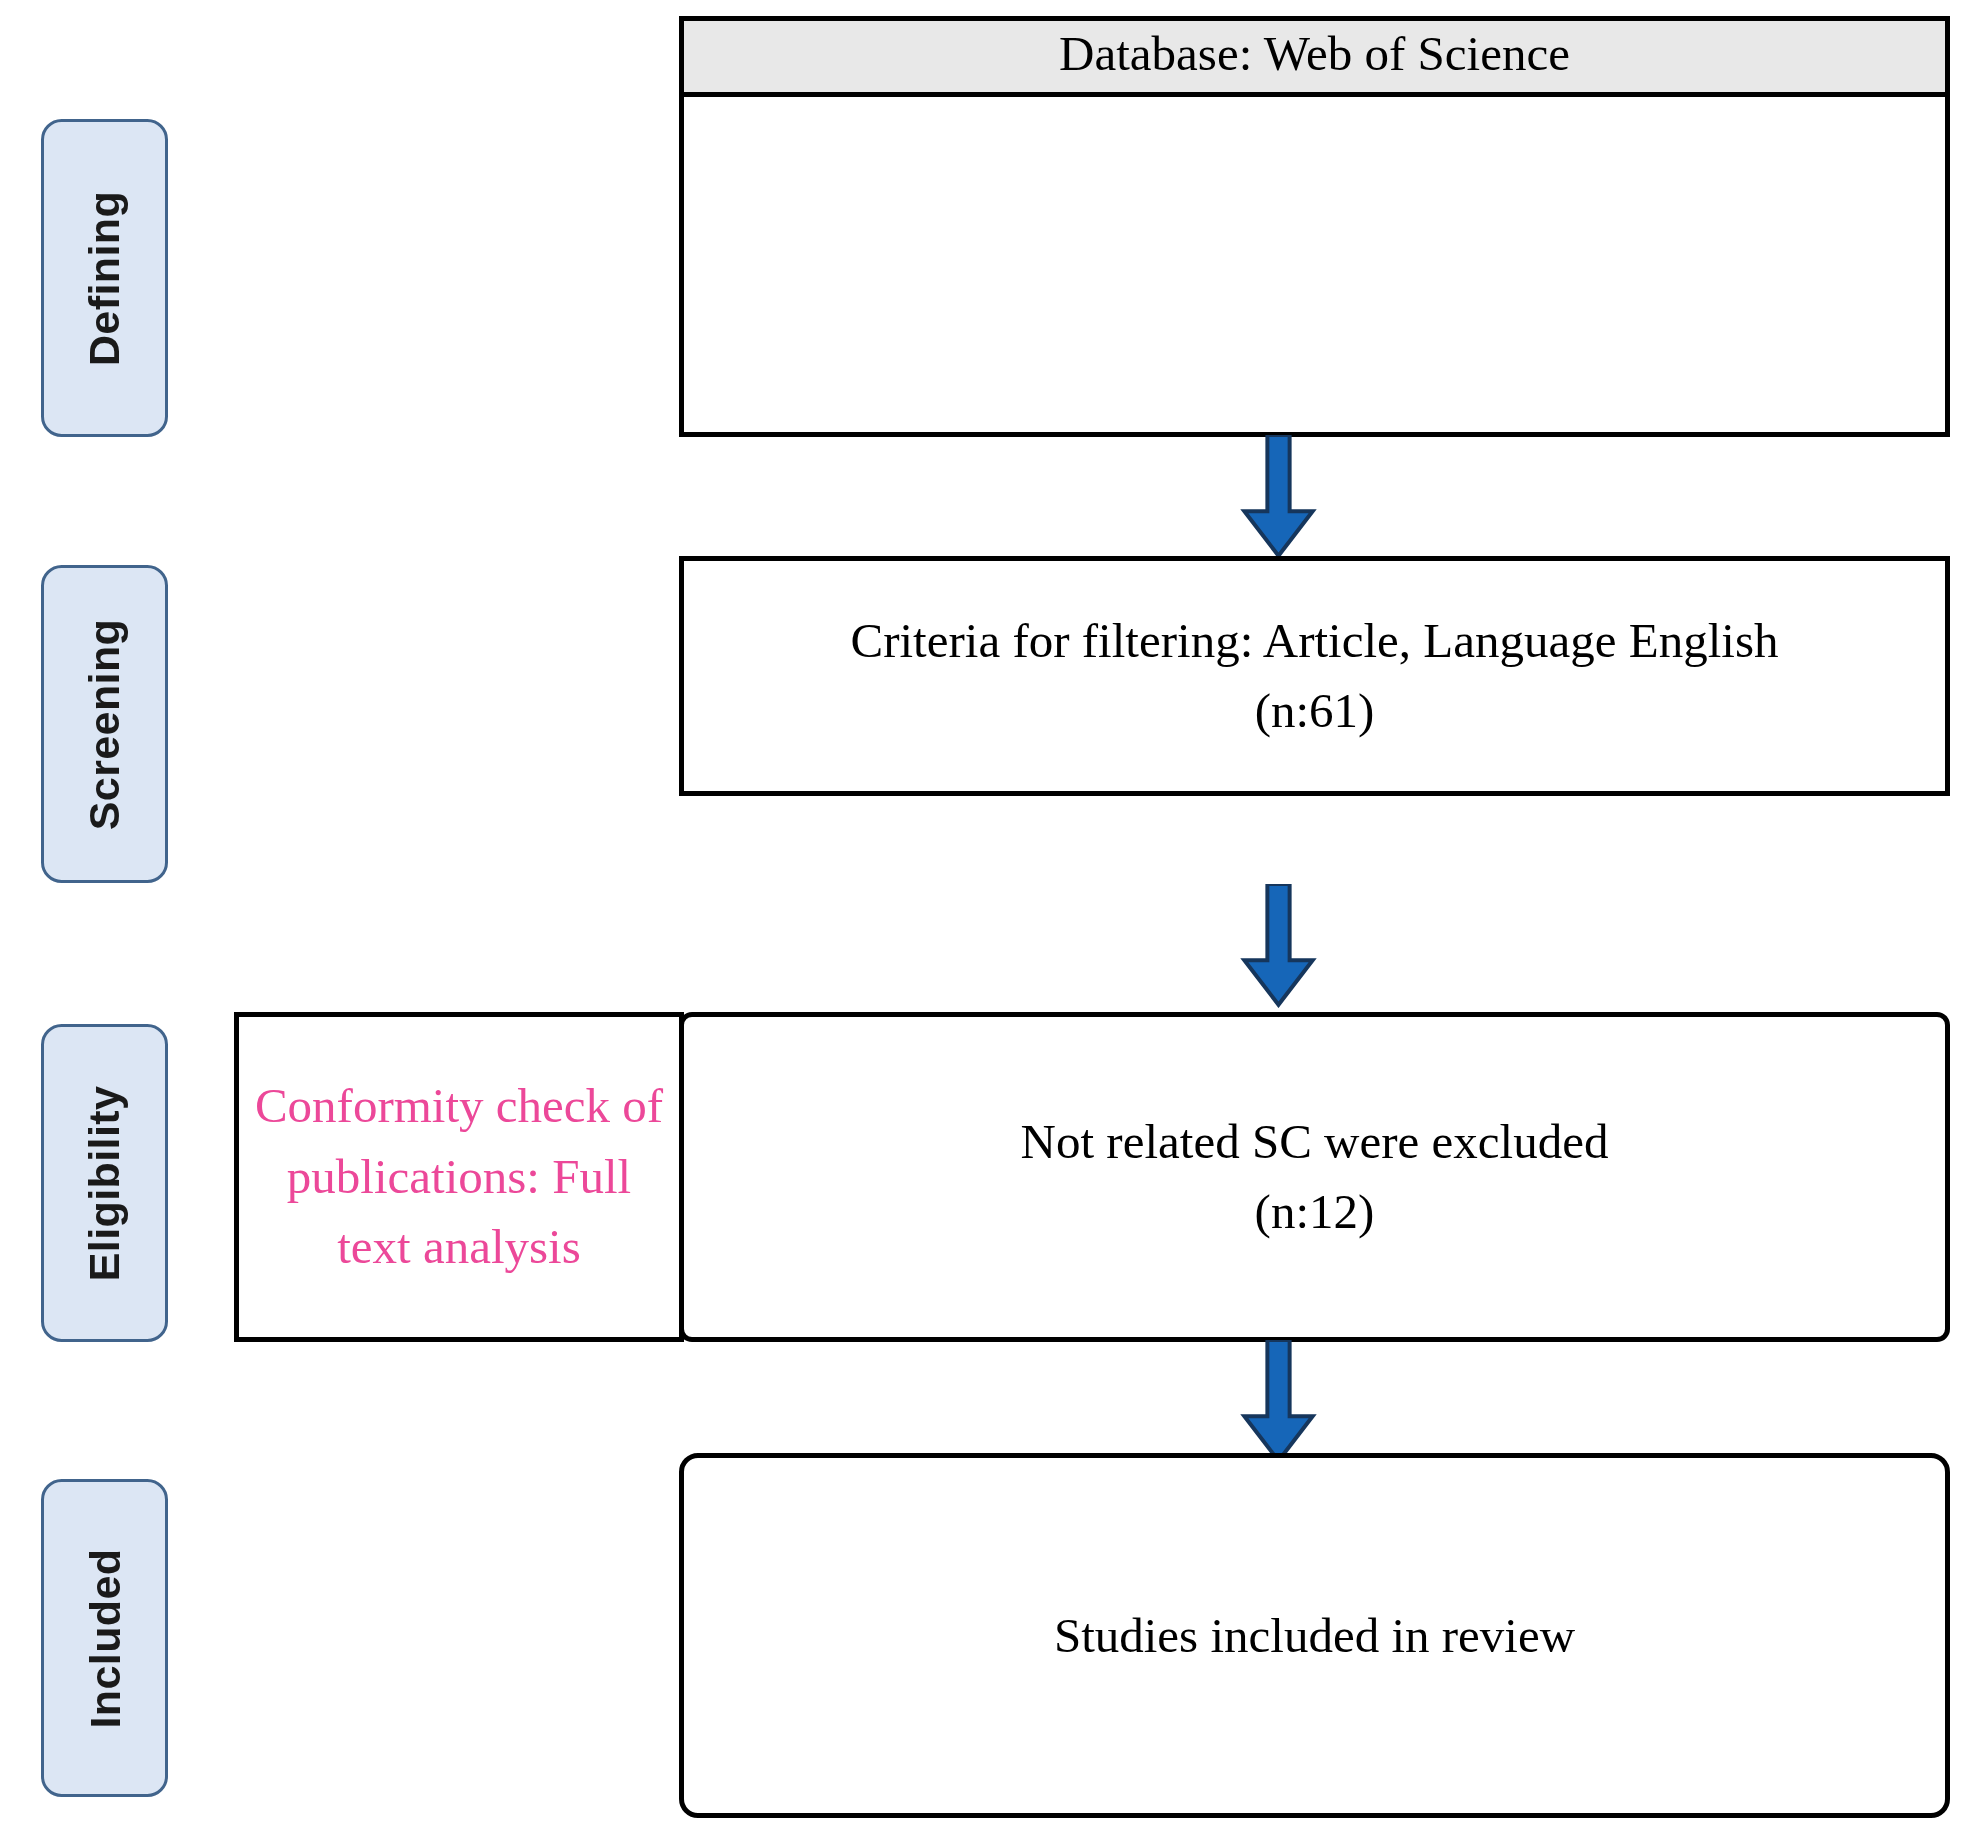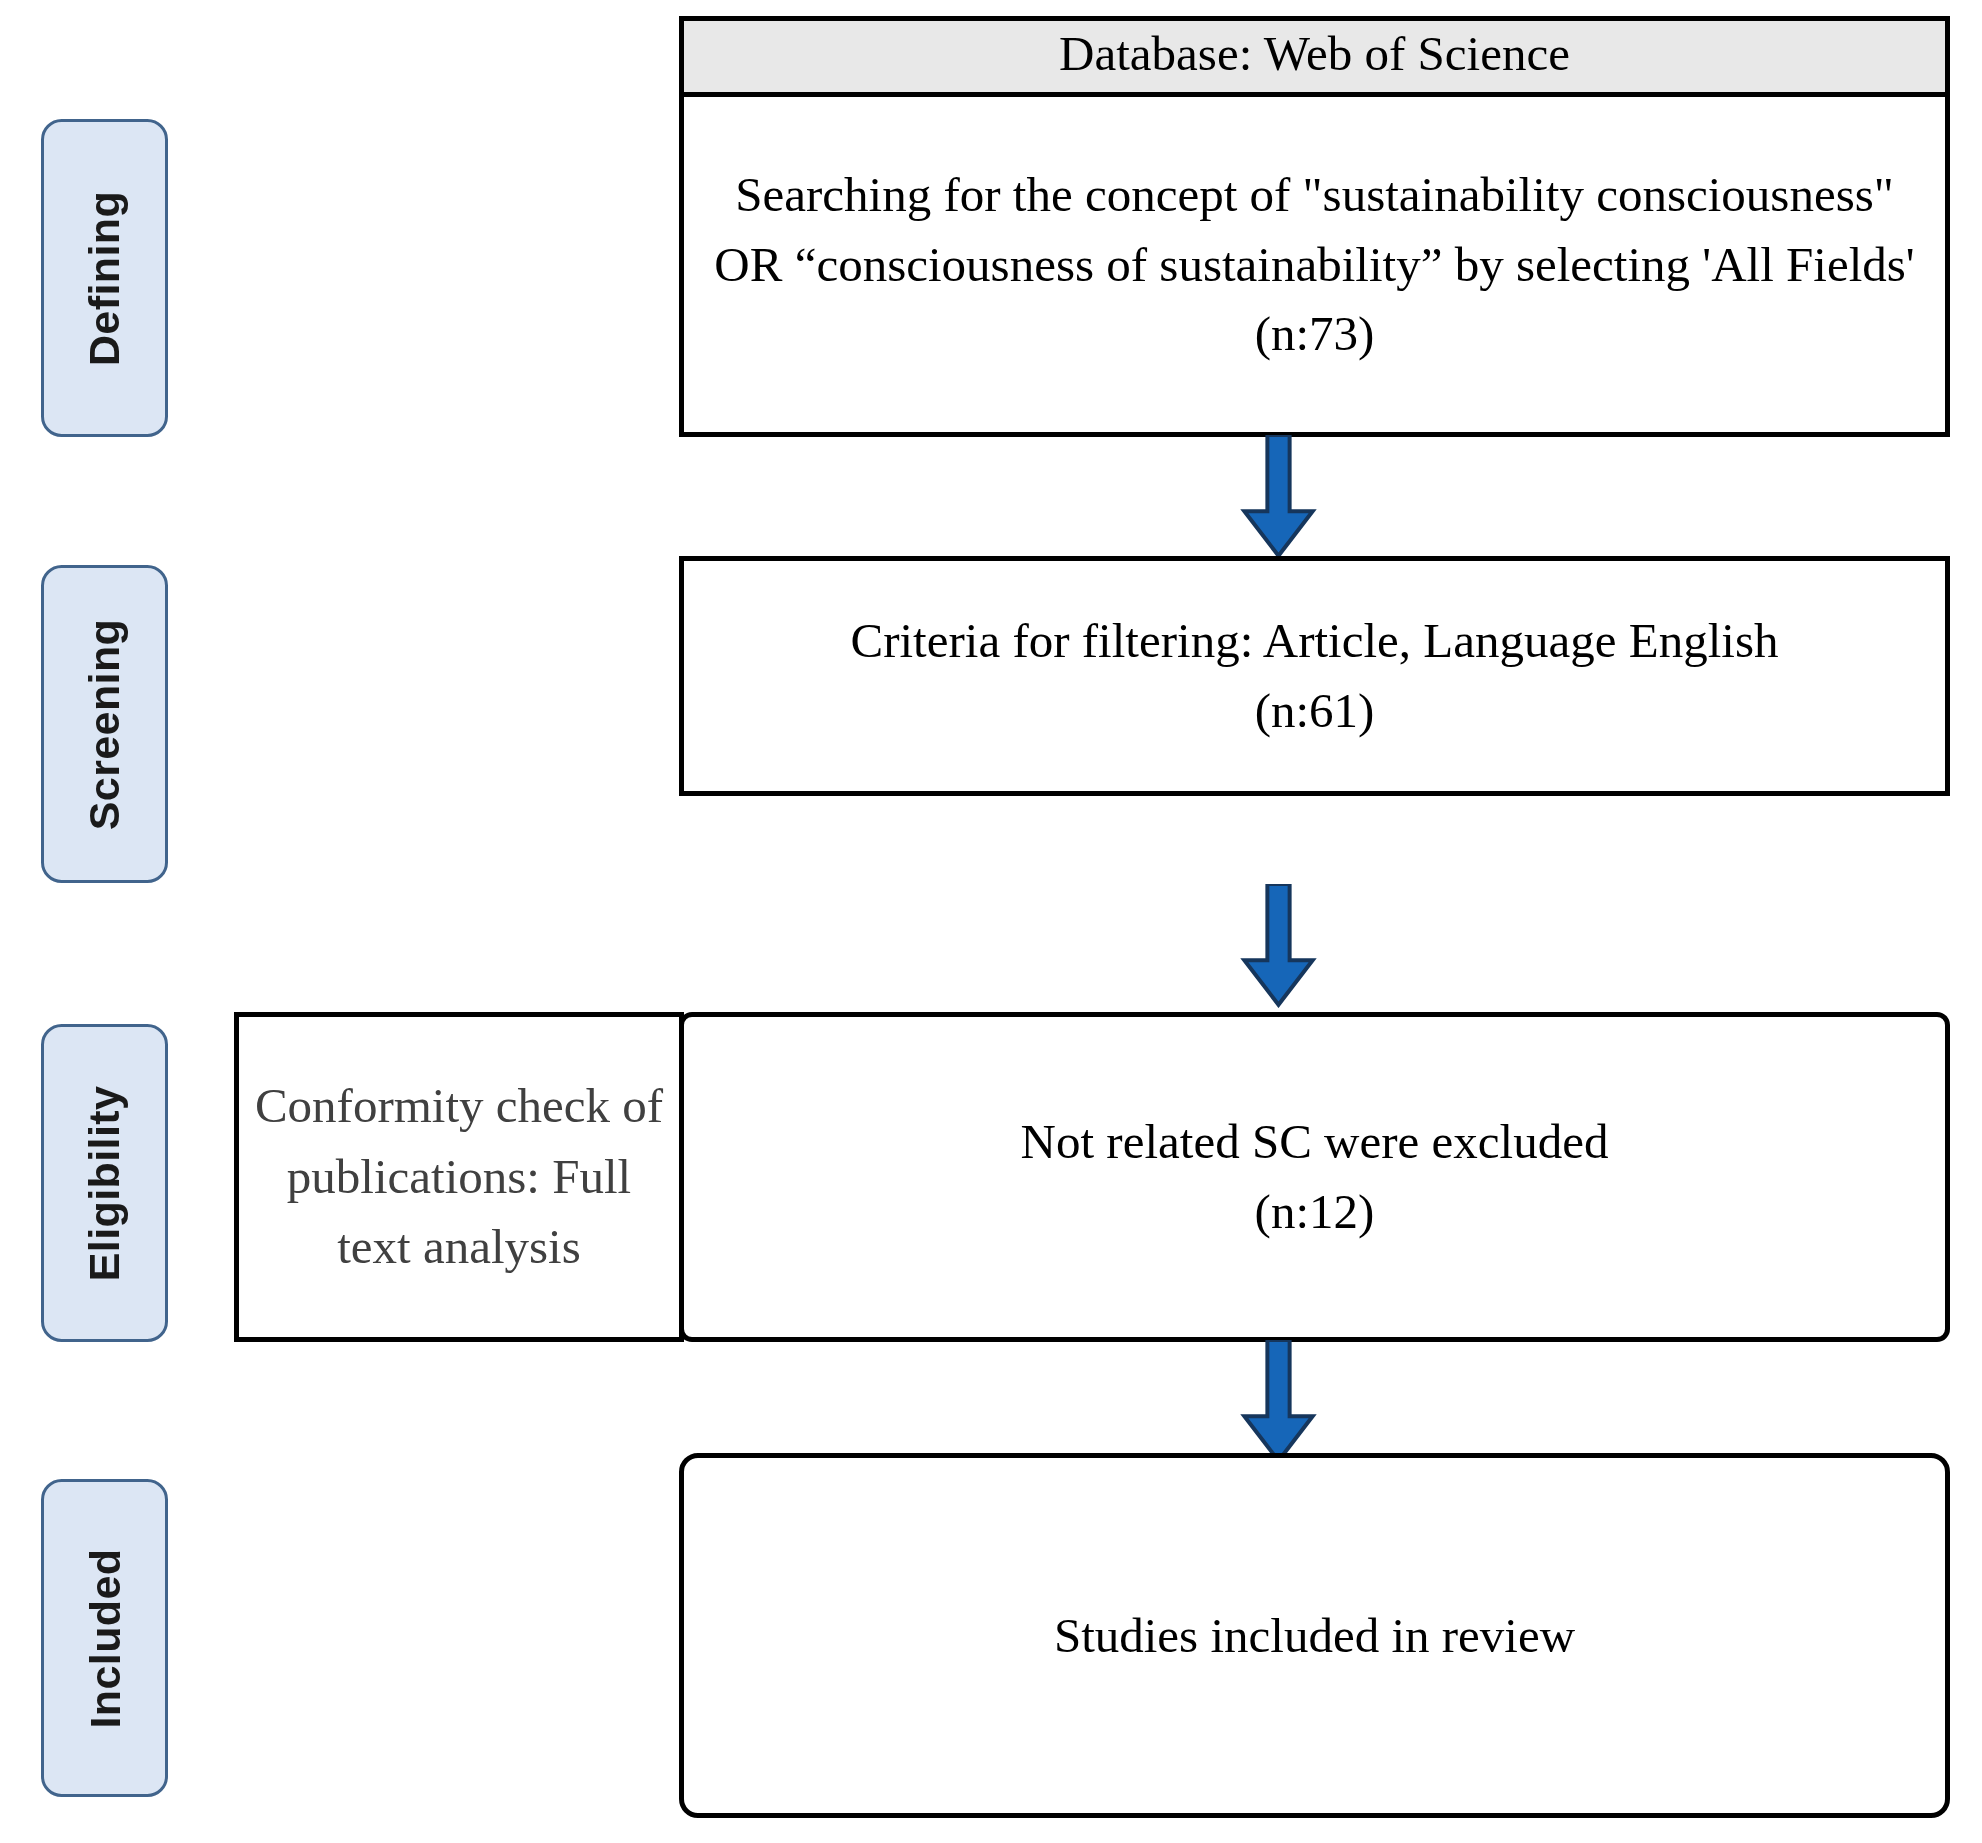--- a/index.html
+++ b/index.html
@@ -80,21 +80,21 @@
     box-sizing: border-box;
     background: #ffffff;
     border: 5.6px solid #000000;
     border-right: 5.6px solid #000000;
     display: flex;
     align-items: center;
     justify-content: center;
     text-align: center;
     font-size: 49px;
     line-height: 1.44;
-    color: #404040;
+    color: #ec4899;
     padding: 3px 11px;
     font-family: "Liberation Serif", serif;
   }
   .split-cell-right {
     position: absolute;
     box-sizing: border-box;
     background: #ffffff;
     border: 5.6px solid #000000;
     display: flex;
     align-items: center;
@@ -129,21 +129,20 @@
   <div class="stage-label" style="left:41px; top:1024px; width:127px; height:318px;">
     <span class="stage-label-text">Eligibility</span>
   </div>
 
   <div class="stage-label" style="left:41px; top:1479px; width:127px; height:318px;">
     <span class="stage-label-text">Included</span>
   </div>
 
   <div class="flow-box" style="left:679px; top:16px; width:1271px; height:421px;">
     <div class="box-header">Database: Web of Science</div>
-    <div class="box-body">Searching for the concept of "sustainability consciousness" OR “consciousness of sustainability” by selecting 'All Fields'        (n:73)</div>
   </div>
 
   <div class="arrow" style="left:1237px; top:435px; width:83px; height:124px;">
     <svg width="83" height="124" viewBox="0 0 104 156">
       <path d="M 38 0 L 66 0 L 66 96 L 95 96 L 52 152 L 9 96 L 38 96 Z" fill="#1666b8" stroke="#16365c" stroke-width="5" stroke-linejoin="miter"></path>
     </svg>
   </div>
 
   <div class="flow-box" style="left:679px; top:556px; width:1271px; height:240px;">
     <div class="box-body">

